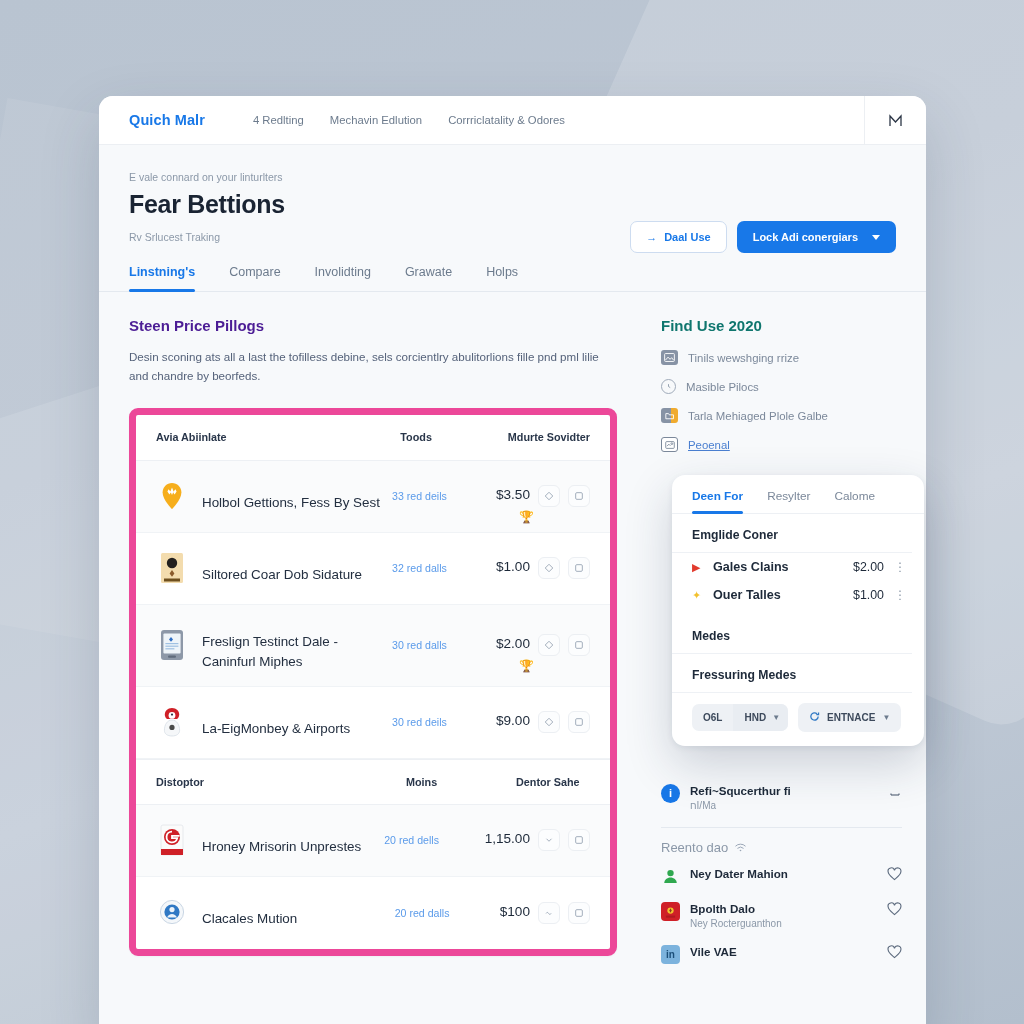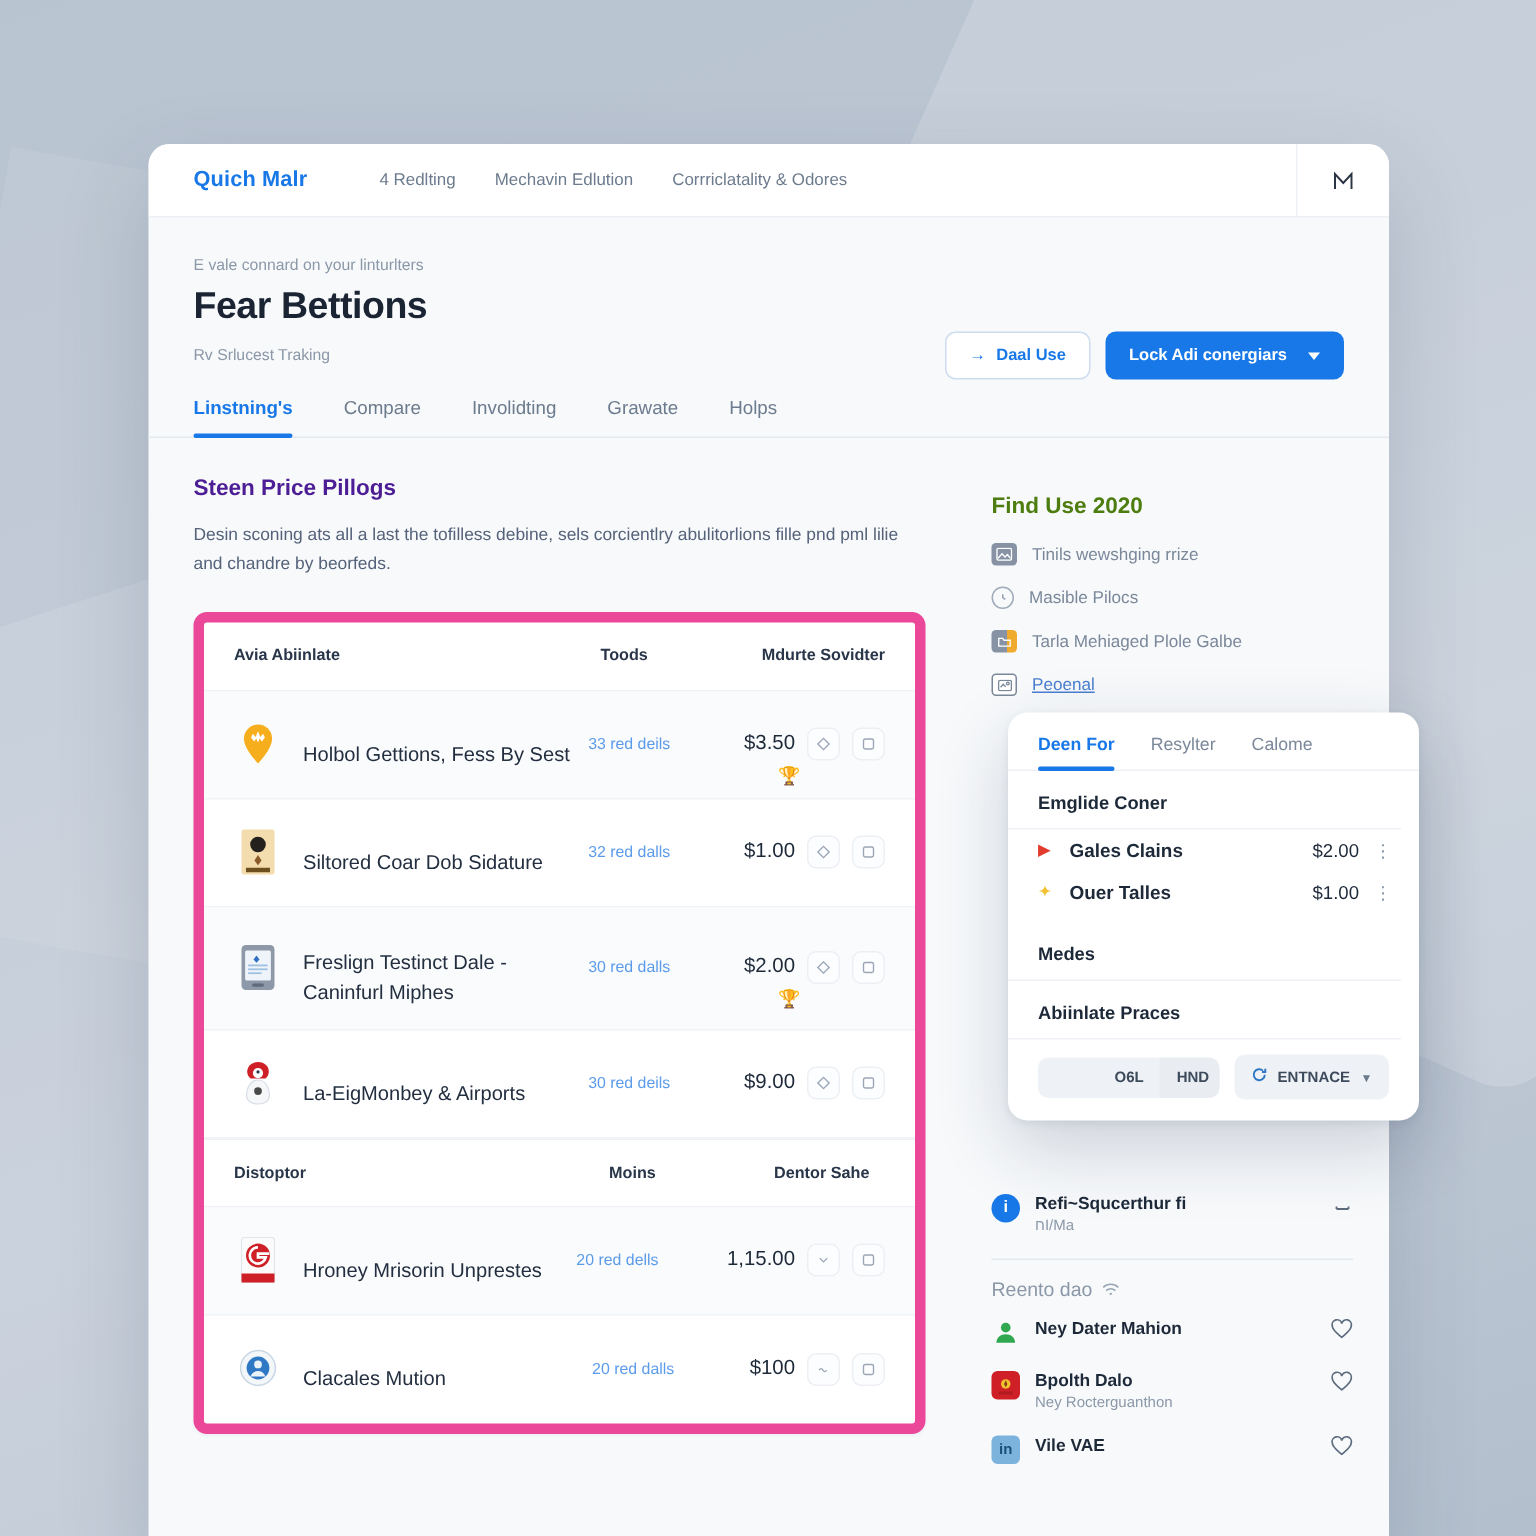--- a/index.html
+++ b/index.html
@@ -303,23 +303,22 @@
     right: 56px;
     top: 26px;
     font-size: 12px;
     line-height: 1;
   }
 
   
   .side-title {
     font-size: 15px;
     font-weight: bold;
-    color: #4d7c0f;
+    color: #0f766e;
     margin-bottom: 16px;
-    margin-top: 12px;
   }
   .side-link {
     display: flex;
     align-items: center;
     gap: 10px;
     margin-bottom: 14px;
     font-size: 11.4px;
     color: #7b889a;
   }
   .side-link .sicon {
@@ -362,21 +361,21 @@
   .promo-title { font-size: 11.6px; font-weight: bold; color: #1d2939; }
   .promo-sub { font-size: 10px; color: #8b98a8; margin-top: 3px; }
   .heart { color: #5d6b7e; font-size: 14px; }
   .mini-label { font-size: 13px; color: #8b98a8; display:flex; align-items:center; gap:6px; margin: 10px 0 4px 0; }
 
   
   .overlay-card {
     position: absolute;
     left: 672px;
     top: 475px;
-    width: 274px;
+    width: 252px;
     background: #fff;
     border-radius: 13px;
     box-shadow: 0 18px 48px rgba(30,45,75,0.20), 0 2px 6px rgba(30,45,75,0.08);
     padding: 0 0 14px 0;
     z-index: 30;
   }
   .ov-tabs {
     display: flex;
     gap: 24px;
     padding: 14px 20px 0 20px;
@@ -418,21 +417,20 @@
     align-items: center;
     gap: 10px;
     padding: 10px 20px 0 20px;
   }
   .seg {
     display: flex;
     align-items: center;
     background: #eef1f5;
     border-radius: 7px;
     overflow: hidden;
-    padding-left: 40px;
   }
   .seg-a {
     font-size: 10px; font-weight: bold; color: #3d4a5c;
     padding: 8px 11px;
   }
   .seg-b {
     font-size: 10px; font-weight: bold; color: #3d4a5c;
     padding: 8px 8px 8px 11px;
     background: #e9edf2;
     display: flex; align-items: center; gap: 6px;
@@ -836,21 +834,21 @@
     </div>
 
     <div class="ov-item">
       <span class="ov-bullet" style="color:#f2c12e">✦</span>
       <span class="ov-item-label">Ouer Talles</span>
       <span class="ov-item-price">$1.00</span>
       <span class="kebab">⋮</span>
     </div>
 
     <div class="ov-sec" style="margin-top:6px;">Medes</div>
-    <div class="ov-sec">Abiinlate Praces</div>
+    <div class="ov-sec">Fressuring Medes</div>
 
     <div class="ov-footer">
       <div class="seg">
         <div class="seg-a">O6L</div>
         <div class="seg-b">
           <span>HND</span>
           <span class="chev-sm">▼</span>
         </div>
       </div>
       <div class="pill">

